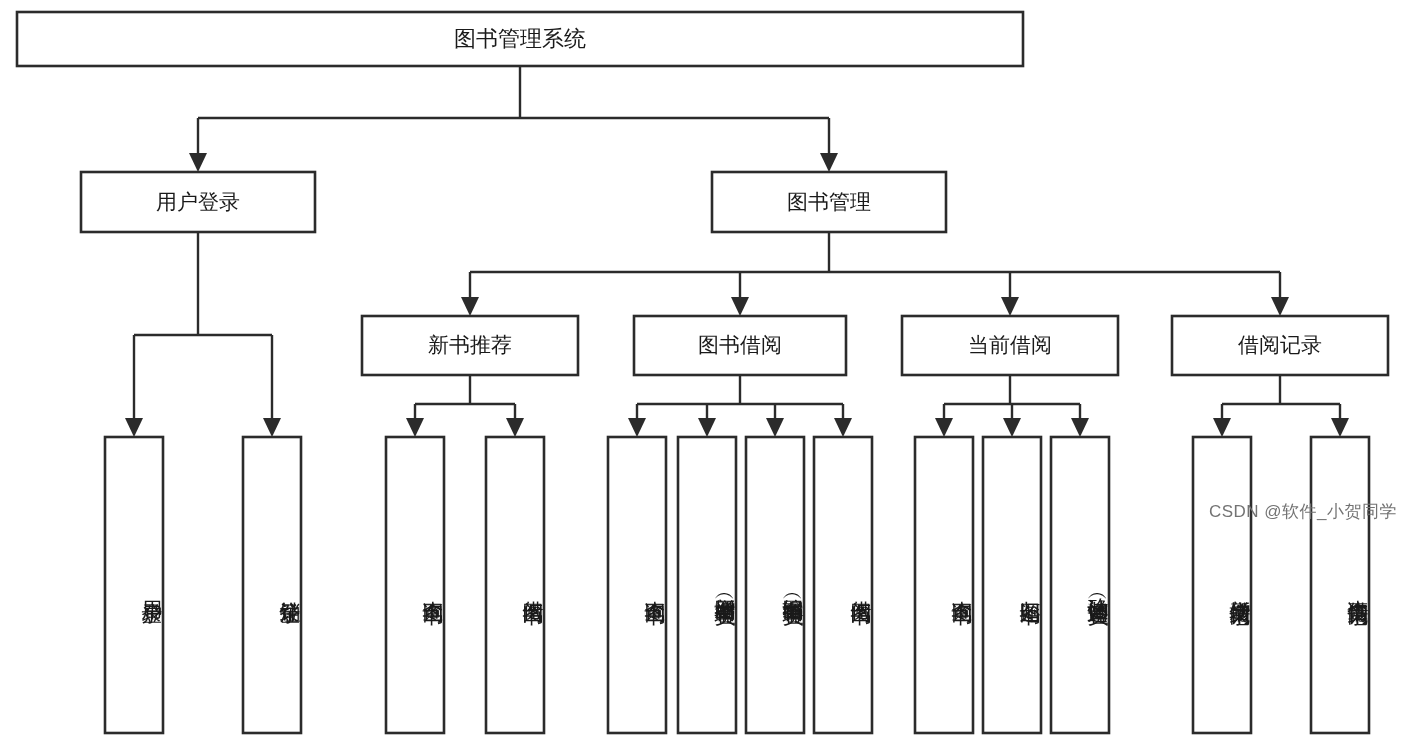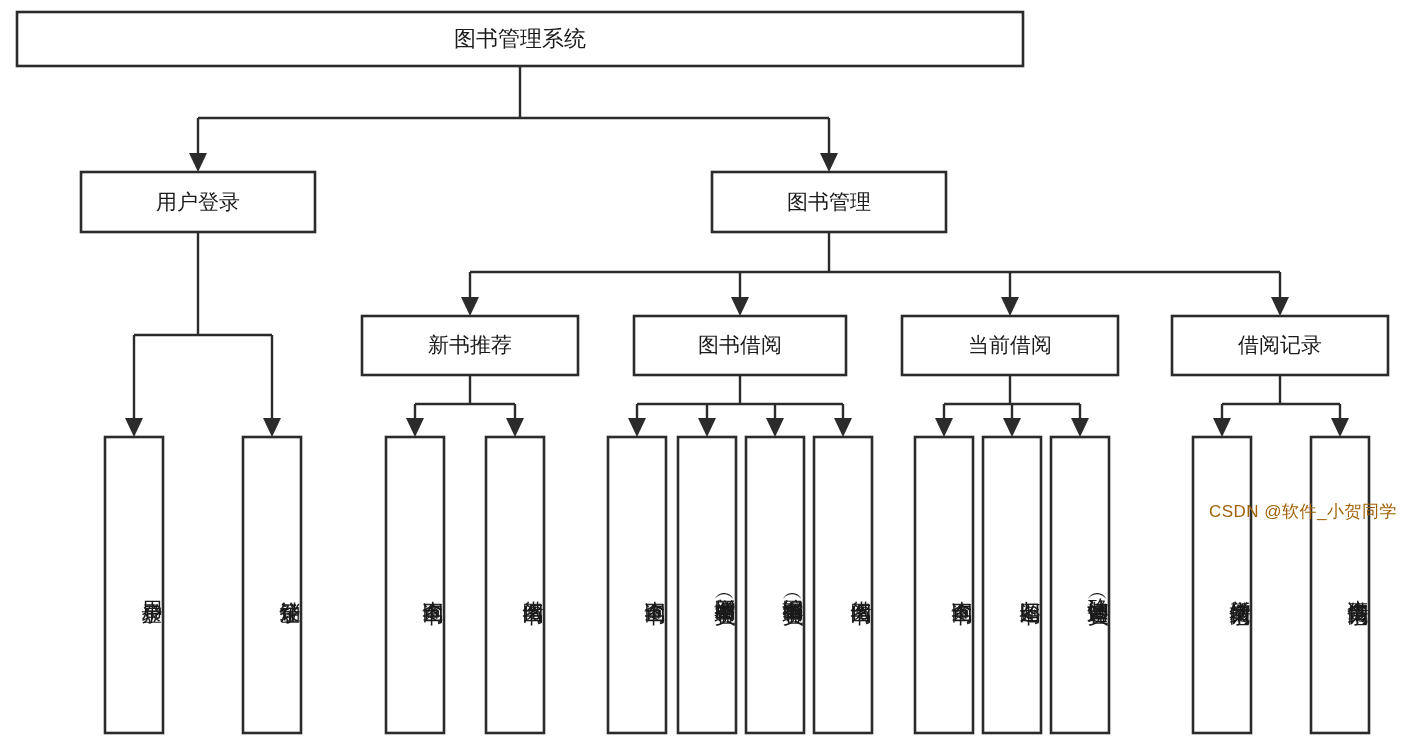--- a/index.html
+++ b/index.html
@@ -74,21 +74,21 @@
     justify-content: center;
     user-select: none;
     pointer-events: none;
   }
   .watermark {
     position: absolute;
     right: 8px;
     bottom: 6px;
     font-family: "Liberation Sans", "DejaVu Sans", sans-serif;
     font-size: 17px;
-    color: #a16207;
+    color: #737373;
     letter-spacing: 0.5px;
     user-select: none;
   }
 </style>
 </head>
 <body>
 
 <div id="diagram-root">
   <svg id="diagram-svg" viewBox="0 0 1405 747" preserveAspectRatio="none">
     <g id="layer-connectors">

